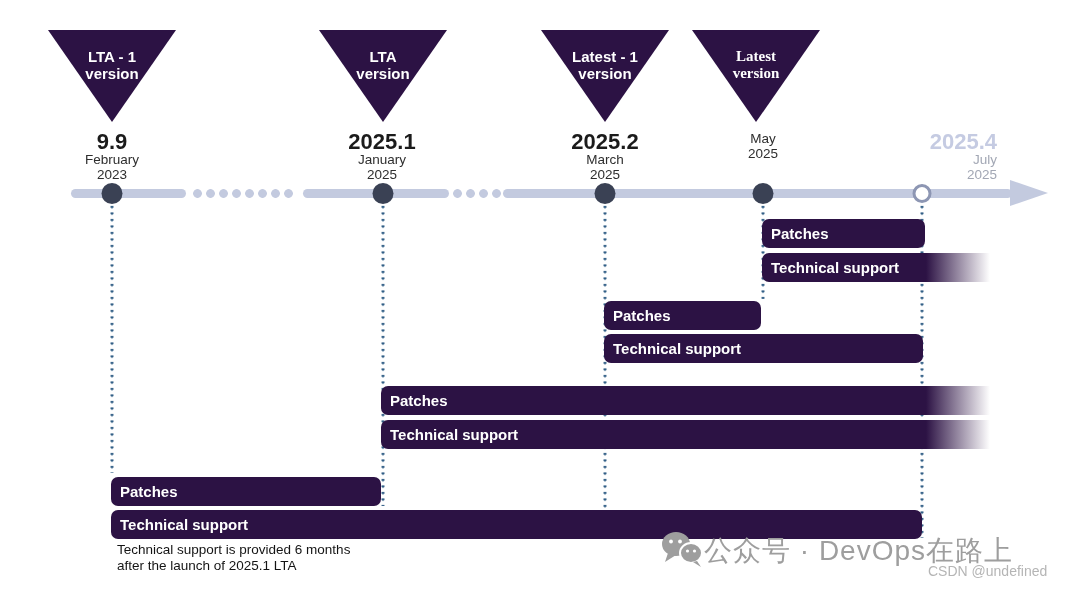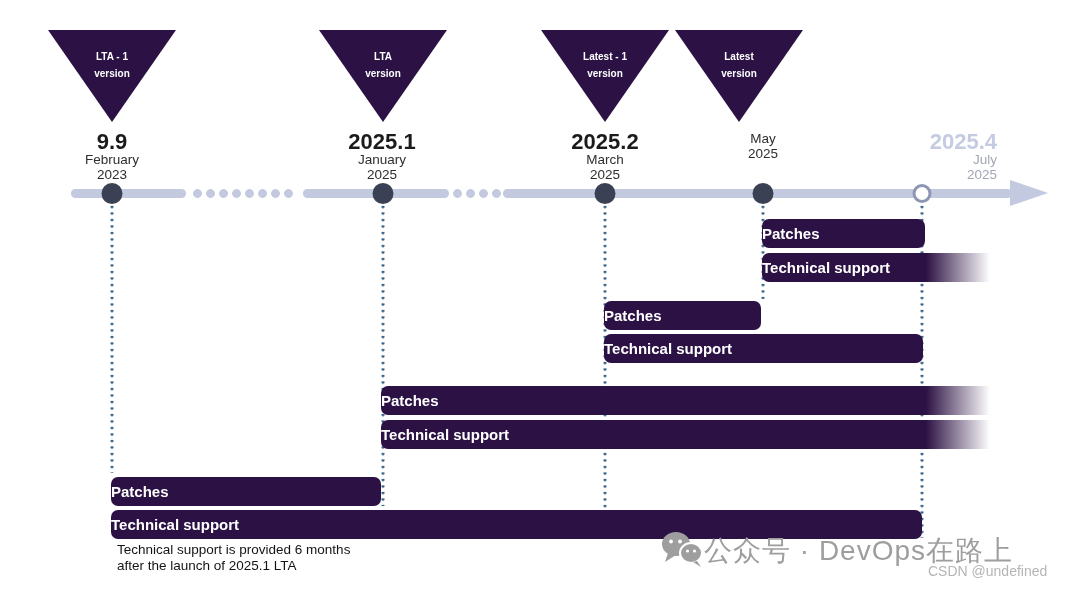--- a/index.html
+++ b/index.html
@@ -5,21 +5,21 @@
   * { margin:0; padding:0; box-sizing:border-box; }
   html,body { background:#ffffff; font-family:"Liberation Sans", sans-serif; }
   .canvas { position:relative; width:1080px; height:598px; background:#ffffff; overflow:hidden; }
 
   
   .triangle {
     position:absolute; top:30px; width:128px; height:92px;
     background:#2c1244;
     clip-path:polygon(0 0, 100% 0, 50% 100%);
     transform:translateX(-50%);
-    color:#ffffff; font-weight:bold; font-size:10px; line-height:17px;
+    color:#ffffff; font-weight:bold; font-size:15px; line-height:17px;
     text-align:center; padding-top:18px;
   }
   .triangle span { display:block; }
 
   
   .date-block { position:absolute; top:131px; width:150px; transform:translateX(-50%); text-align:center; }
   .date-block .ver { font-size:22px; font-weight:bold; color:#1b1b1b; line-height:21px; }
   .date-block .sub { font-size:13.5px; color:#2e2e2e; line-height:15px; }
   .date-block.future .ver { color:#c5cbe2; }
   .date-block.future .sub { color:#a2a7b4; }
@@ -36,21 +36,21 @@
   .marker.open { width:19px; height:19px; top:184px; background:#ffffff; border:3px solid #8d96b3; }
 
   
   .vline { position:absolute; width:3px; transform:translateX(-50%); z-index:1;
     background-image:radial-gradient(circle at 1.5px 3px, #2f5d85 1.15px, rgba(47,93,133,0) 1.55px);
     background-size:3px 6.5px; background-repeat:repeat-y; }
 
   
   .bar { position:absolute; height:29px; background:#2c1244; border-radius:7px; z-index:2;
     color:#ffffff; font-size:15px; font-weight:bold; line-height:29px;
-    white-space:nowrap; overflow:hidden; }
+    padding-left:9px; white-space:nowrap; overflow:hidden; }
   .bar.fade { background:linear-gradient(to right, #2c1244 calc(100% - 64px), rgba(44,18,68,0) 100%);
     border-top-right-radius:0; border-bottom-right-radius:0; }
 
   
   .footnote { position:absolute; left:117px; top:542px; font-size:13.5px; color:#141414; line-height:16px; z-index:3; }
 
   
   .wm-wechat { position:absolute; left:660px; top:531px; display:flex; align-items:center; z-index:5; }
   .wm-wechat .wm-text { font-size:28px; color:#9e9e9e; margin-left:0; letter-spacing:1px; }
   .wm-csdn { position:absolute; left:928px; top:563px; font-size:14px; color:#b5b5b5; z-index:5; }
@@ -71,21 +71,21 @@
     <span>version</span>
   </div>
   <div class="triangle" style="left:383px;">
     <span>LTA</span>
     <span>version</span>
   </div>
   <div class="triangle" style="left:605px;">
     <span>Latest - 1</span>
     <span>version</span>
   </div>
-  <div class="triangle" style="left:739px;">
+  <div class="triangle" style="left:756px;font-family:Liberation Serif, serif;">
     <span>Latest</span>
     <span>version</span>
   </div>
 
   <div class="date-block" style="left:112px;">
     <div class="ver">9.9</div>
     <div class="sub">February</div>
     <div class="sub">2023</div>
   </div>
   <div class="date-block" style="left:382px;">

